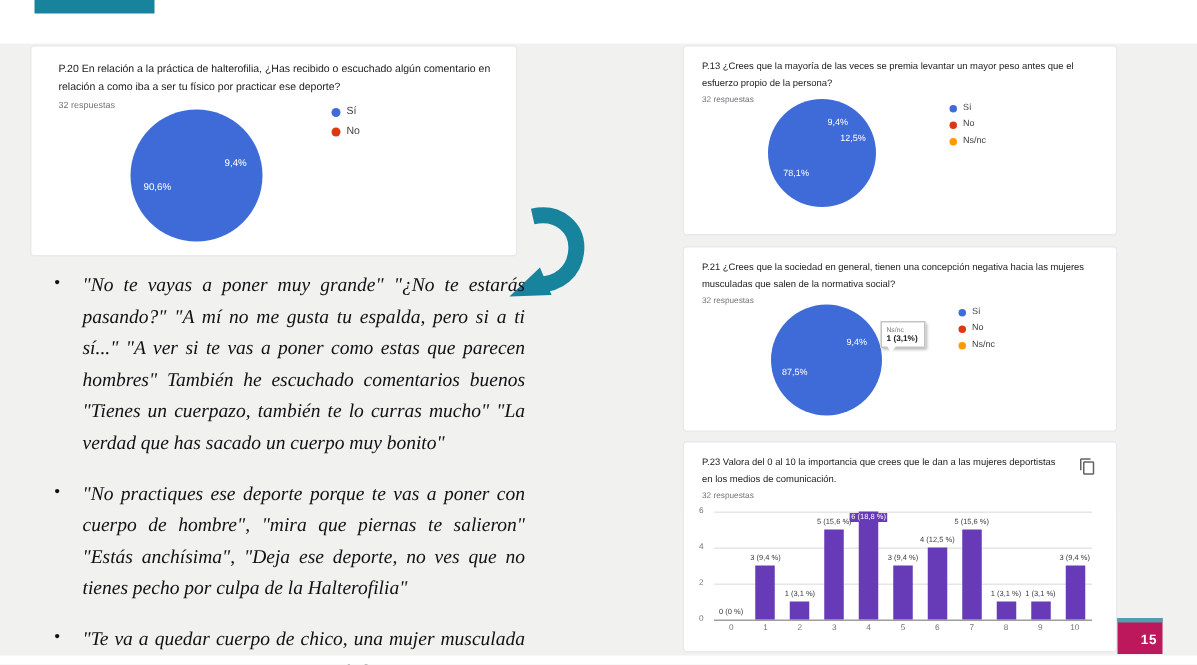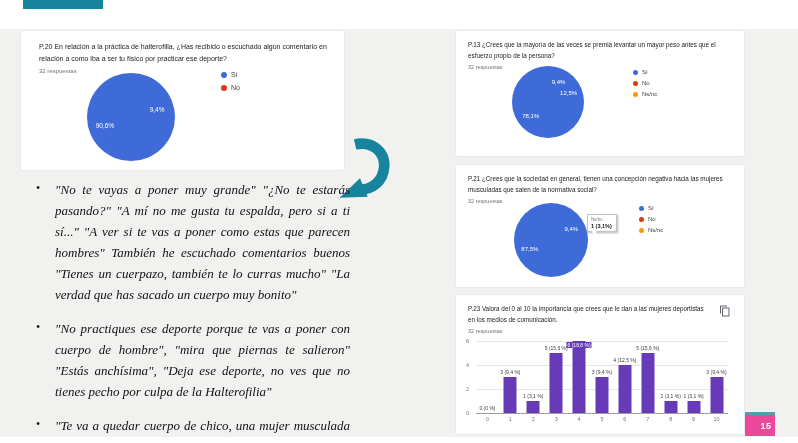--- a/index.html
+++ b/index.html
@@ -66,21 +66,21 @@
   .grid{position:absolute;left:0;right:0;height:1px;background:#e6e6e6;}
   .grid.base{background:#9e9e9e;}
   .ylab{position:absolute;left:-10px;transform:translateY(-50%);font-size:5.5px;color:#757575;}
   .slots{position:absolute;left:0;top:0;right:0;bottom:0;display:flex;}
   .slot{flex:1;position:relative;}
   .bar{position:absolute;bottom:0;left:50%;transform:translateX(-50%);width:13px;}
   .blab{position:absolute;left:50%;transform:translateX(-50%);font-size:5px;color:#3c4043;white-space:nowrap;}
   .blab.hl{background:#673ab7;color:#fff;padding:0 1px;}
   .xlab{position:absolute;top:75px;left:50%;transform:translateX(-50%);font-size:5.5px;color:#757575;}
 
-  .page-num{position:absolute;left:745px;top:383px;width:30px;height:24px;background:#ec4899;
+  .page-num{position:absolute;left:745px;top:383px;width:30px;height:24px;background:#be185d;
     border-top:3px solid #4f9fb0;box-sizing:border-box;color:#fff;font-size:9px;font-weight:bold;
     display:flex;align-items:center;justify-content:center;letter-spacing:.5px;padding-left:12px;}
 </style>
 </head>
 <body>
 
 <div class="slide-root">
   <div class="accent-bar"></div>
 
   <div class="canvas">

